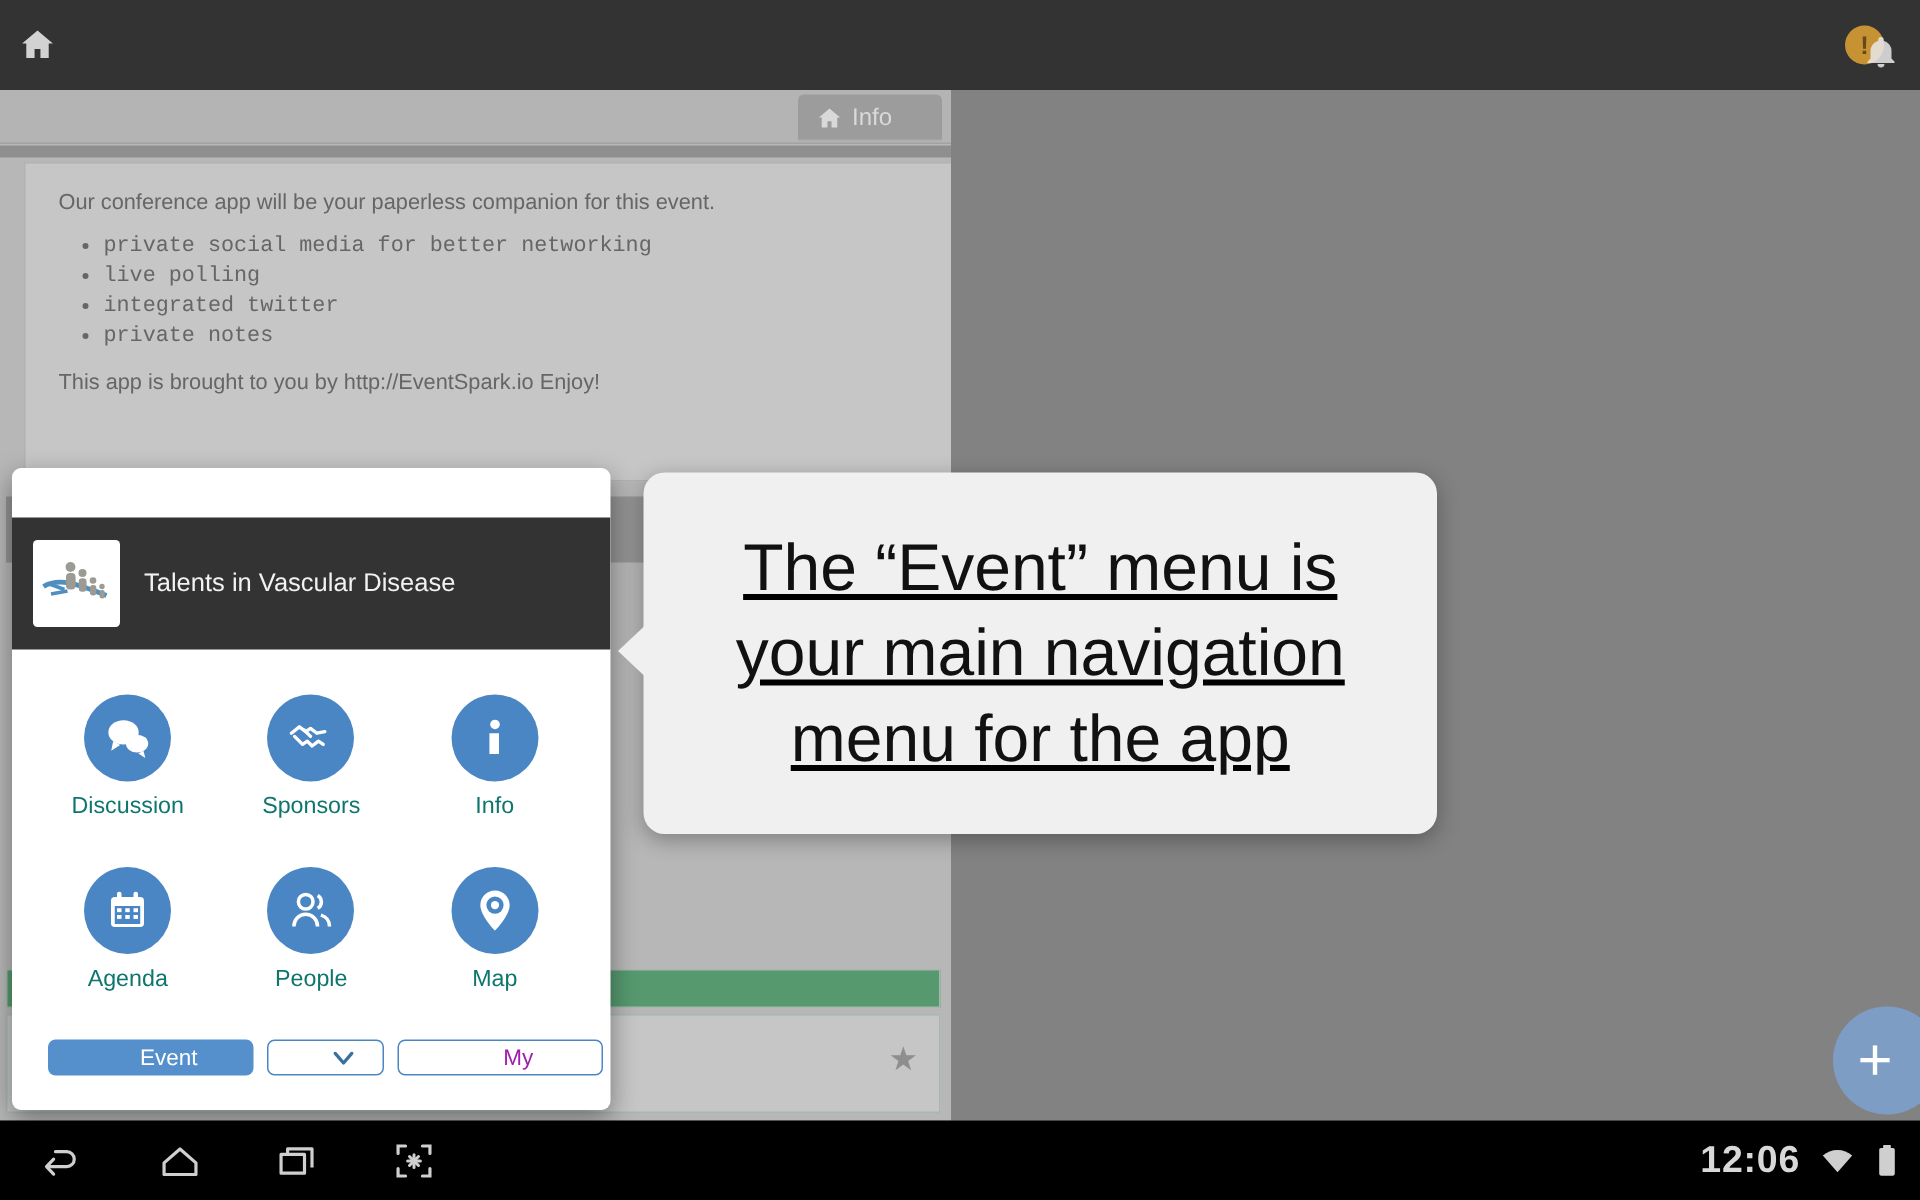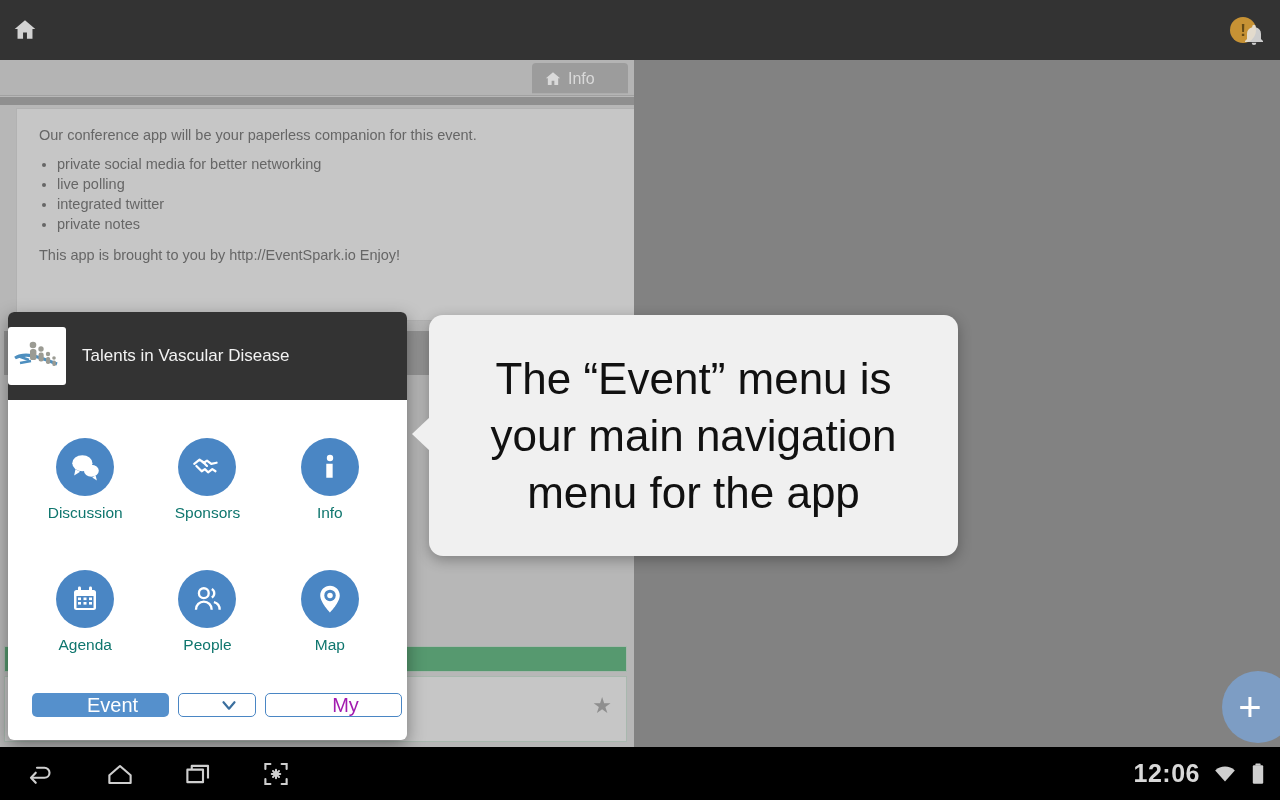--- a/index.html
+++ b/index.html
@@ -48,21 +48,21 @@
   .home-chip .lbl { color:#d9d9d9; font-size:16px; }
 
   .lp-strip { position:absolute; left:0; top:37px; width:634px; height:8px; background:#8f8f8f; }
 
   .info-card {
     position:absolute; left:16px; top:48px; width:623px; height:213px;
     background:#c6c6c6; border:1px solid #b2b2b2;
     padding:16px 22px;
   }
   .info-card p { color:#666; font-size:14.5px; line-height:1.5; }
-  .info-card ul { margin:8px 0 8px 18px; }
+  .info-card ul { margin:8px 0 8px 30px;font-family:Liberation Mono, monospace; }
   .info-card li { color:#666; font-size:14.5px; line-height:1.25; margin-bottom:2px; }
   .info-foot { margin-top:12px; }
 
   .prog-header {
     position:absolute; left:4px; top:271px; width:468px; height:44px;
     background:#949494; color:#dcdcdc; font-size:18px;
     display:flex; align-items:center; padding-left:14px;
   }
   .prog-right {
     position:absolute; left:472px; top:271px; width:156px; height:44px;
@@ -90,21 +90,21 @@
 
   
   .popup {
     position:absolute; left:8px; top:312px; width:399px; height:428px;
     background:#ffffff; border-radius:6px;
     box-shadow:0 6px 18px rgba(0,0,0,.40);
     overflow:hidden;
     display:flex; flex-direction:column;
   }
   .popup-head {
-    height:88px; background:#333333; display:flex; align-items:center; gap:16px;
+    height:88px; background:#333333; display:flex; align-items:center; padding-left:14px; gap:16px;margin-top:33px;
   }
   .logo-tile {
     width:58px; height:58px; background:#fff; border-radius:3px;
     display:flex; align-items:center; justify-content:center; overflow:hidden;
   }
   .popup-title { color:#f2f2f2; font-size:17px; }
 
   .grid {
     flex:1; display:grid; grid-template-columns:repeat(3,1fr); grid-template-rows:repeat(2,1fr);
     padding:14px 16px 0 16px;
@@ -114,33 +114,33 @@
     width:58px; height:58px; border-radius:50%; background:#4a86c4;
     display:flex; align-items:center; justify-content:center;
   }
   .ic-label { color:#0f766e; font-size:15.5px; }
 
   .popup-foot {
     height:62px; display:flex; align-items:center; gap:9px; padding:0 14px 8px 24px;
   }
   .btn {
     height:24px; border-radius:5px; display:flex; align-items:center; justify-content:center;
-    font-size:20px; cursor:pointer;padding-left:24px;
+    font-size:15px; cursor:pointer;padding-left:24px;
   }
   .btn-event { flex:0 0 137px; background:#5590cc; color:#fff; }
   .btn-caret { flex:0 0 78px; background:#fff; border:1.4px solid #4a86c4; color:#3b6f9e; }
   .btn-my   { flex:0 0 137px; background:#fff; border:1.4px solid #4a86c4; color:#a21caf; }
 
   
   .tooltip {
     position:absolute; left:429px; top:315px; width:529px; height:241px;
     background:#f0f0f0; border-radius:14px;
     box-shadow:0 4px 14px rgba(0,0,0,.30);
     display:flex; align-items:center; justify-content:flex-start;
-    text-align:center; padding:0 26px;
+    text-align:center; padding:0 26px;text-decoration:underline;
   }
   .tooltip .tt-text { font-size:44px; line-height:1.30; color:#111; }
   .tooltip:before {
     content:""; position:absolute; left:-17px; top:102px;
     border-top:17px solid transparent; border-bottom:17px solid transparent;
     border-right:18px solid #f0f0f0;
   }
 
   
   .sysbar {

